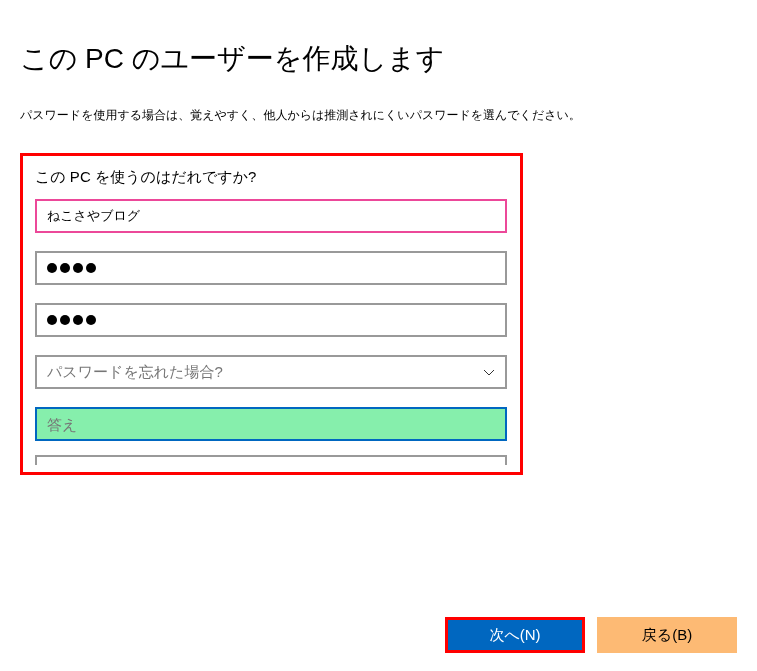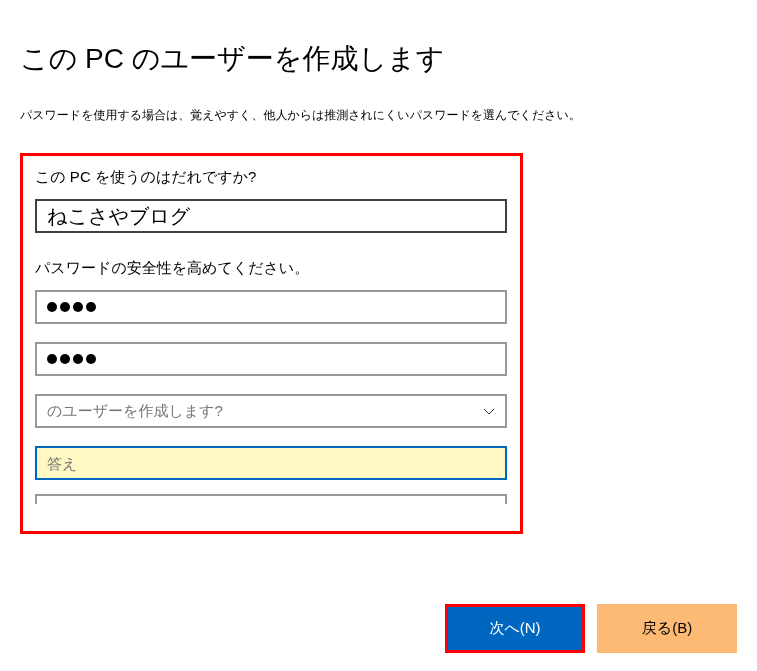--- a/index.html
+++ b/index.html
@@ -23,38 +23,38 @@
       margin-top: 20px;
     }
     .page-description {
       font-size: 12px;
       color: #000;
       line-height: 1.6;
       margin-bottom: 28px;
     }
     .form-box {
       border: 3px solid #ff0000;
-      padding: 10px 12px 27px 12px;
+      padding: 10px 12px 7px 12px;
       width: 503px;
     }
     .section-label {
       font-size: 15px;
       color: #000;
       margin-top: 8px;
       margin-bottom: 12px;
     }
     .section-label:first-child {
       margin-top: 2px;
     }
     .text-input {
       width: 472px;
       height: 34px;
-      border: 2px solid #404040;
+      border: 2px solid #ec4899;
       padding: 0 10px;
-      font-size: 20px;
+      font-size: 13px;
       font-family: inherit;
       background: #fff;
       margin-bottom: 18px;
       outline: none;
     }
     .password-display {
       width: 472px;
       height: 34px;
       border: 2px solid #999999;
       padding: 0 10px;
@@ -93,21 +93,21 @@
       width: 12px;
       height: 12px;
     }
     .answer-input {
       width: 472px;
       height: 34px;
       border: 2px solid #0067c0;
       padding: 0 10px;
       font-size: 15px;
       font-family: inherit;
-      background: #fef9c3;
+      background: #86efac;
       margin-bottom: 14px;
       outline: none;
       color: #767676;
     }
     .answer-input::placeholder {
       color: #767676;
     }
     .partial-input {
       width: 472px;
       height: 10px;
@@ -117,21 +117,21 @@
     }
     .button-row {
       position: absolute;
       bottom: 18px;
       right: 20px;
       display: flex;
       gap: 12px;
     }
     .btn {
       width: 140px;
-      height: 49px;
+      height: 36px;
       border: none;
       font-size: 15px;
       font-family: inherit;
       cursor: pointer;
       display: flex;
       align-items: center;
       justify-content: center;
     }
     .btn-primary {
       background: #0067c0;
@@ -148,39 +148,38 @@
 
 <h1 class="page-title">この PC のユーザーを作成します</h1>
 
 <p class="page-description">パスワードを使用する場合は、覚えやすく、他人からは推測されにくいパスワードを選んでください。</p>
 
 <div class="form-box">
 
   <div class="section-label">この PC を使うのはだれですか?</div>
   <input type="text" class="text-input" value="ねこさやブログ" style="">
 
-  <div class="section-label">パスワードの安全性を高めてください。</div>
 
   <div class="password-display">
     <span class="dot"></span>
     <span class="dot"></span>
     <span class="dot"></span>
     <span class="dot"></span>
   </div>
 
   <div class="password-display">
     <span class="dot"></span>
     <span class="dot"></span>
     <span class="dot"></span>
     <span class="dot"></span>
   </div>
 
 
   <div class="select-wrapper">
-    <span class="select-text">のユーザーを作成します?</span>
+    <span class="select-text">パスワードを忘れた場合?</span>
     <svg class="chevron" viewBox="0 0 12 12">
       <path d="M1 4 L6 9 L11 4" stroke="#333" stroke-width="1" fill="none"></path>
     </svg>
   </div>
 
   <input type="text" class="answer-input" placeholder="答え" style="">
 
   <div class="partial-input"></div>
 
 </div>

